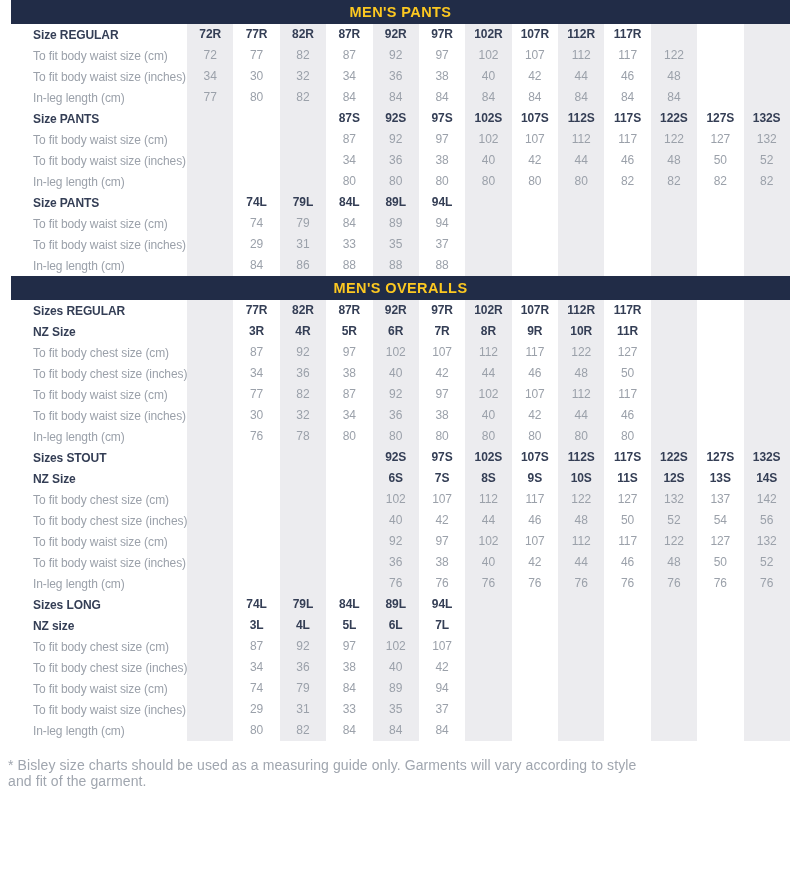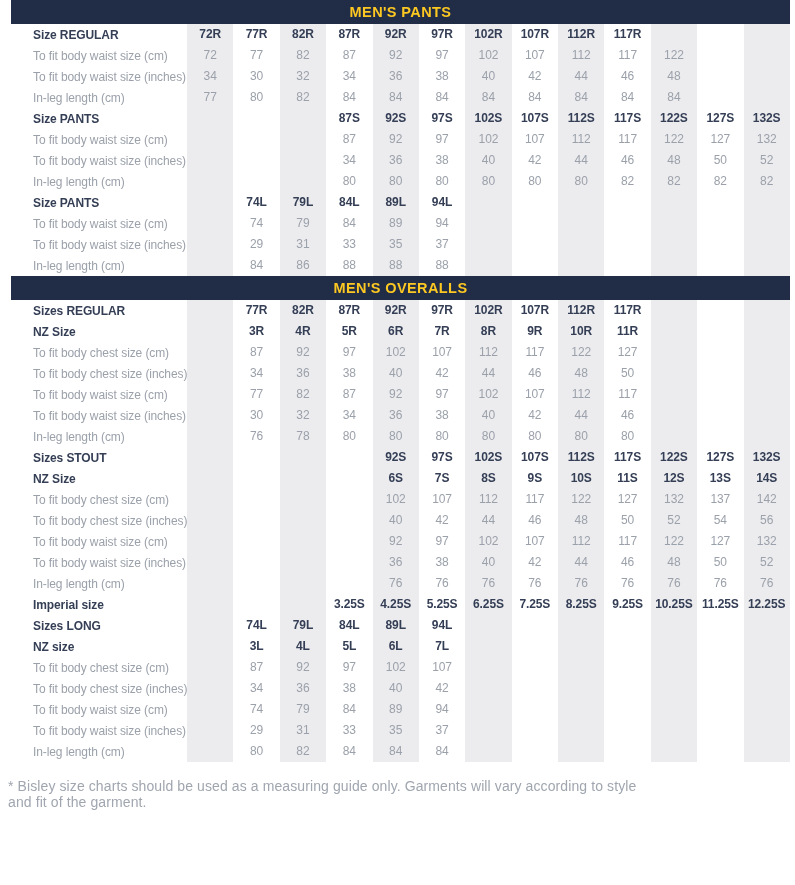--- a/index.html
+++ b/index.html
@@ -497,36 +497,20 @@
           <div class="cell">76</div>
           <div class="cell shade">76</div>
           <div class="cell">76</div>
           <div class="cell shade">76</div>
           <div class="cell">76</div>
           <div class="cell shade">76</div>
           <div class="cell">76</div>
           <div class="cell shade">76</div>
         </div>
         <div class="row">
-          <div class="label bold">Imperial size</div>
-          <div class="cell shade bold"></div>
-          <div class="cell bold"></div>
-          <div class="cell shade bold"></div>
-          <div class="cell bold">3.25S</div>
-          <div class="cell shade bold">4.25S</div>
-          <div class="cell bold">5.25S</div>
-          <div class="cell shade bold">6.25S</div>
-          <div class="cell bold">7.25S</div>
-          <div class="cell shade bold">8.25S</div>
-          <div class="cell bold">9.25S</div>
-          <div class="cell shade bold">10.25S</div>
-          <div class="cell bold">11.25S</div>
-          <div class="cell shade bold">12.25S</div>
-        </div>
-        <div class="row">
           <div class="label bold">Sizes LONG</div>
           <div class="cell shade bold"></div>
           <div class="cell bold">74L</div>
           <div class="cell shade bold">79L</div>
           <div class="cell bold">84L</div>
           <div class="cell shade bold">89L</div>
           <div class="cell bold">94L</div>
           <div class="cell shade bold"></div>
           <div class="cell bold"></div>
           <div class="cell shade bold"></div>

